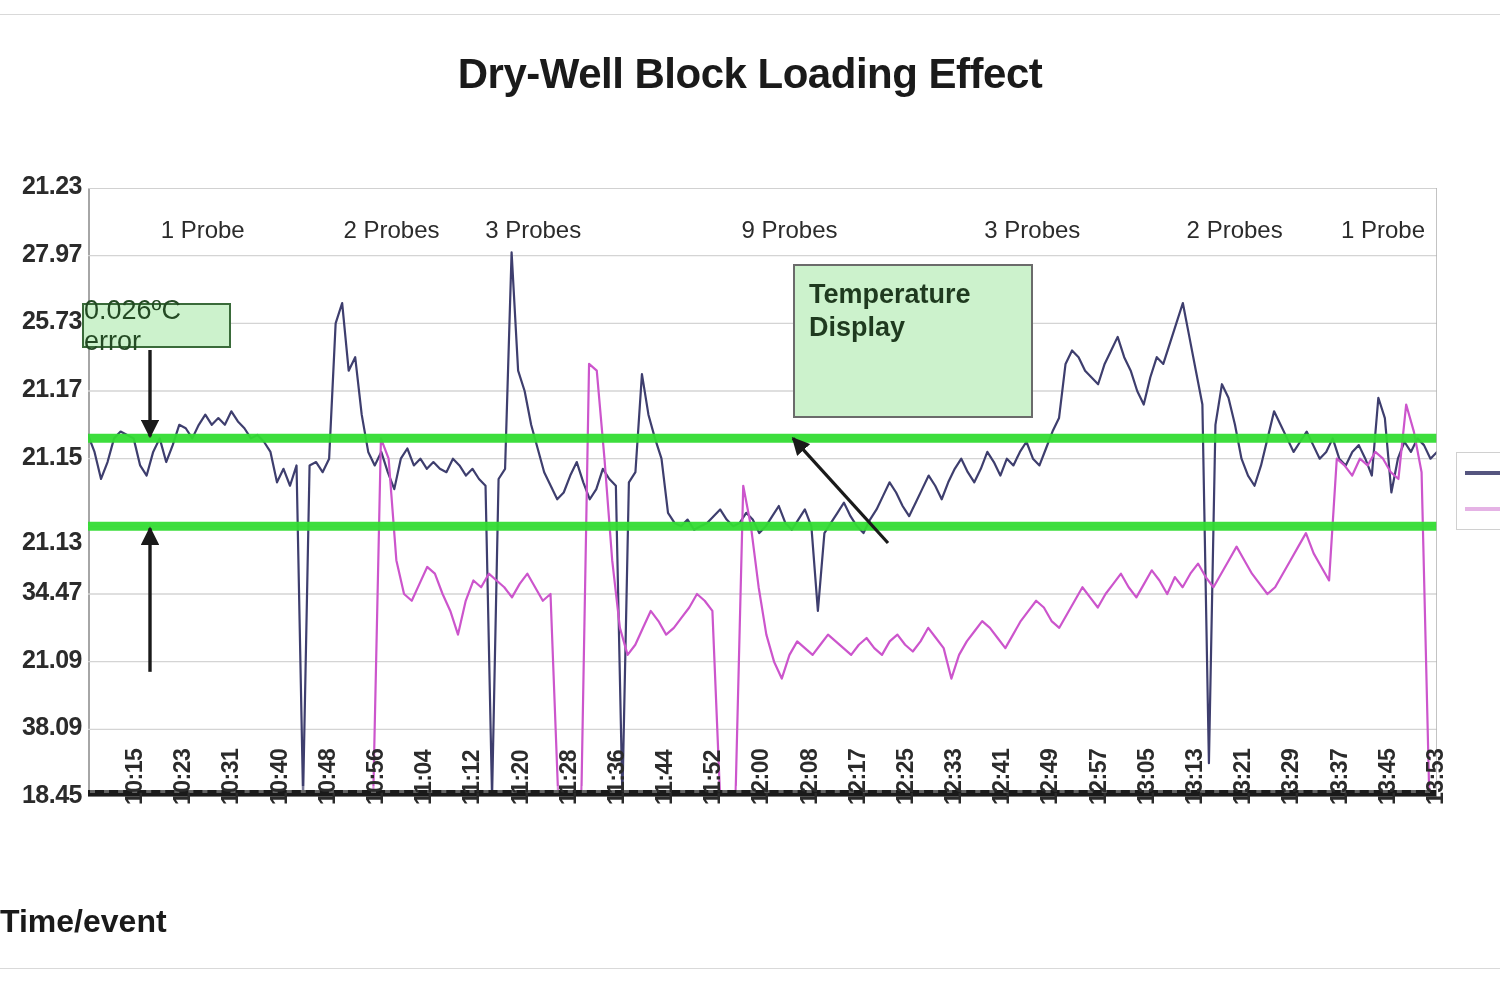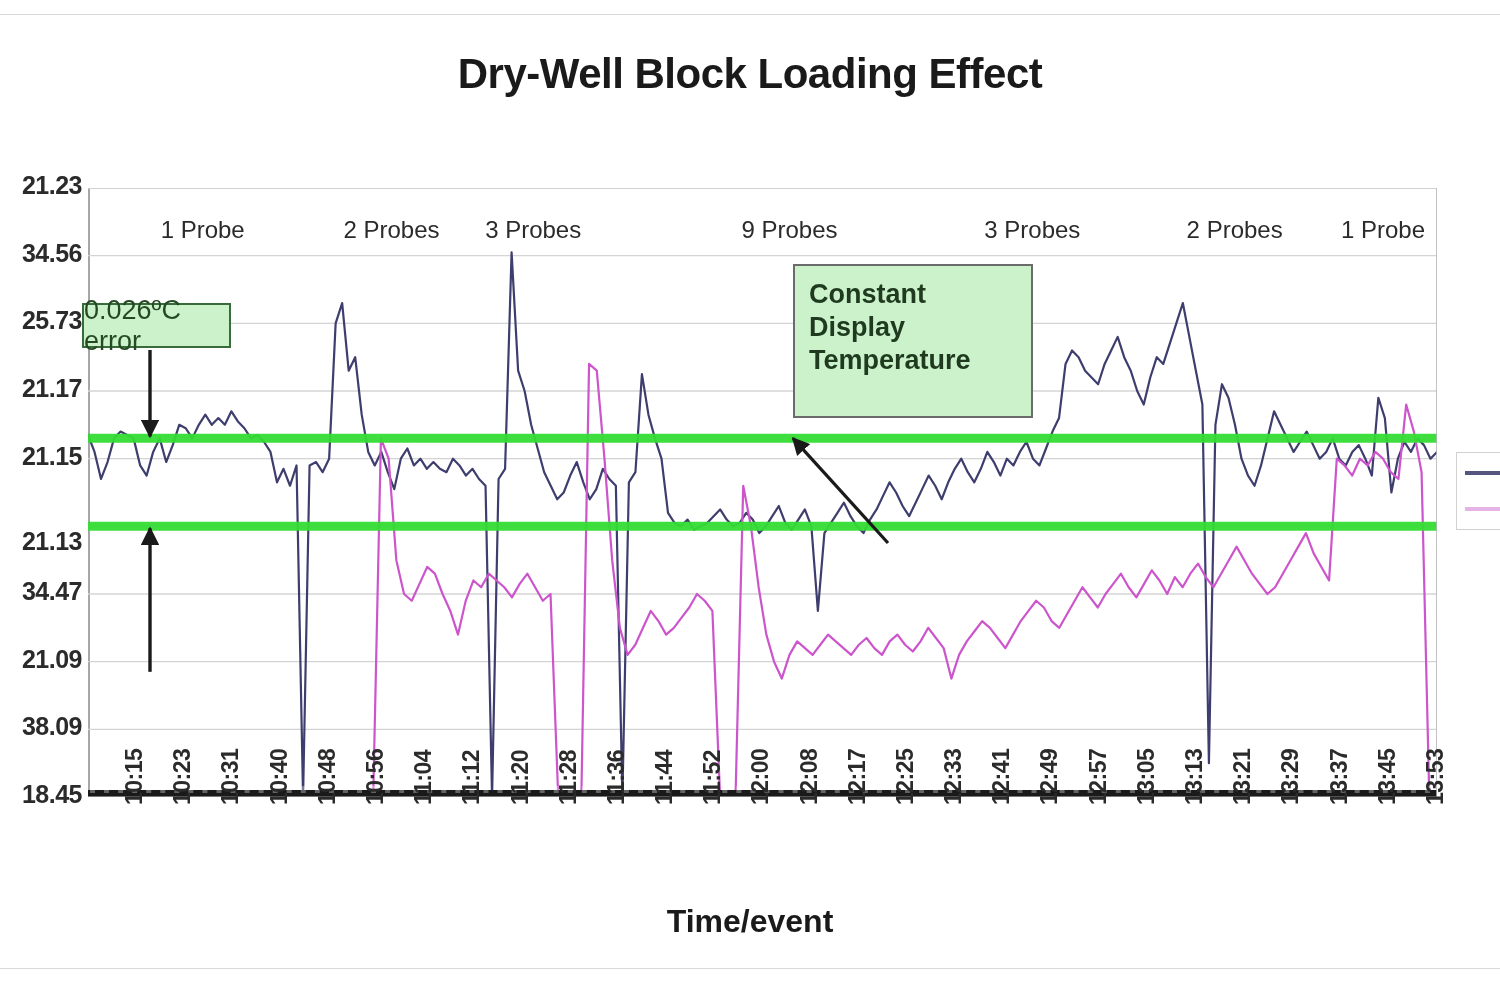--- a/index.html
+++ b/index.html
@@ -30,21 +30,21 @@
 
   #xlabels{position:absolute;left:0;top:0;width:1500px;height:1000px;}
   .xtick{
     position:absolute;top:805px;
     font-size:23px;font-weight:bold;color:#2b2b2b;white-space:nowrap;
     transform-origin:left top;transform:rotate(-90deg);
     letter-spacing:-0.5px;
   }
 
   #xaxis-title{
-    position:absolute;left:0;top:903px;width:1500px;text-align:center;
+    position:absolute;left:0;top:903px;width:1500px;
     font-size:32px;font-weight:bold;color:#1a1a1a;
   }
 
   .probe-label{
     position:absolute;top:216px;font-size:24px;color:#2b2b2b;white-space:nowrap;
     text-align:center;
   }
 
   #error-box{
     position:absolute;left:82px;top:303px;width:149px;height:45px;
@@ -73,21 +73,21 @@
 
 <div id="root">
 
   <div class="frame-line" id="top-rule"></div>
   <div class="frame-line" id="bottom-rule"></div>
 
   <div id="chart-title">Dry-Well Block Loading Effect</div>
 
   <div id="ylabels">
       <div class="ytick" style="top: 171px;">21.23</div>
-      <div class="ytick" style="top: 238.667px;">34.56</div>
+      <div class="ytick" style="top: 238.667px;">27.97</div>
       <div class="ytick" style="top: 306.333px;">25.73</div>
       <div class="ytick" style="top: 374px;">21.17</div>
       <div class="ytick" style="top: 441.667px;">21.15</div>
       <div class="ytick" style="top: 527px;">21.13</div>
       <div class="ytick" style="top: 577px;">34.47</div>
       <div class="ytick" style="top: 644.667px;">21.09</div>
       <div class="ytick" style="top: 712.333px;">38.09</div>
       <div class="ytick" style="top: 780px;">18.45</div>
     </div>
 
@@ -268,23 +268,22 @@
       <div class="probe-label" style="left: 962.3px; width: 140px;">3 Probes</div>
       <div class="probe-label" style="left: 1164.65px; width: 140px;">2 Probes</div>
       <div class="probe-label" style="left: 1313.04px; width: 140px;">1 Probe</div>
     </div>
 
   <div id="error-box">
     <span>0.026ºC error</span>
   </div>
 
   <div id="callout-box">
-    <div>Constant</div>
+    <div>Temperature</div>
     <div>Display</div>
-    <div>Temperature</div>
   </div>
 
   <div id="legend">
       <div class="legend-swatch" style="background: rgb(85, 85, 127); top: 18px;"></div>
       <div class="legend-swatch" style="background: rgb(229, 179, 229); top: 54px;"></div>
     </div>
 
 </div>
 
 </body></html>

